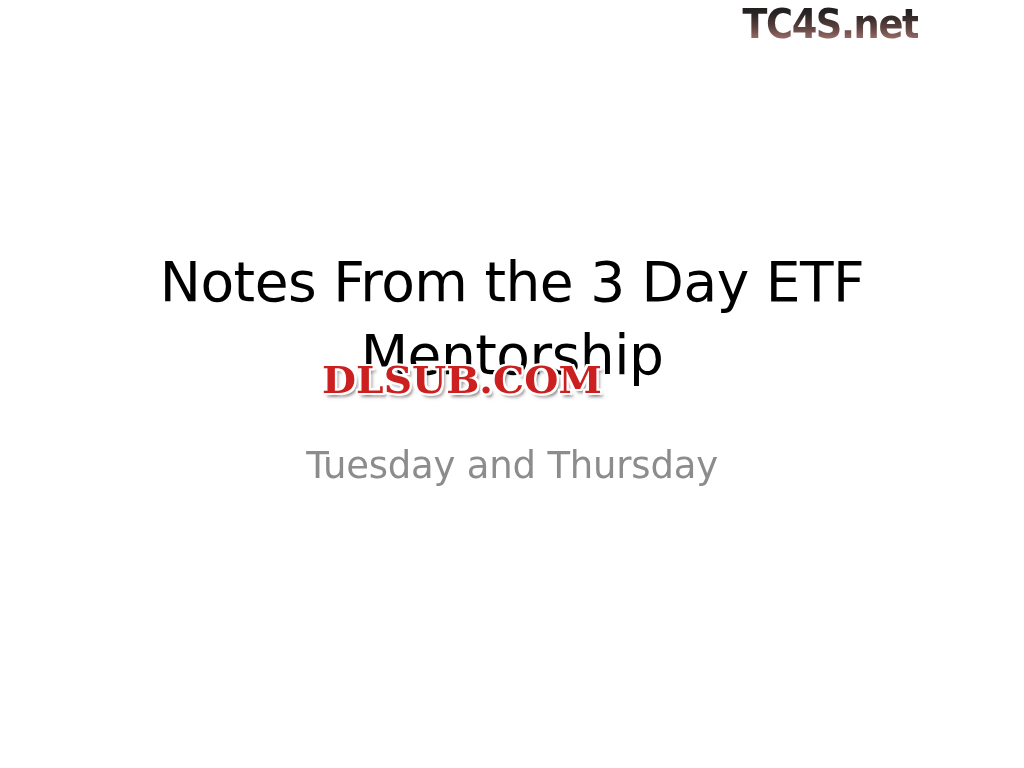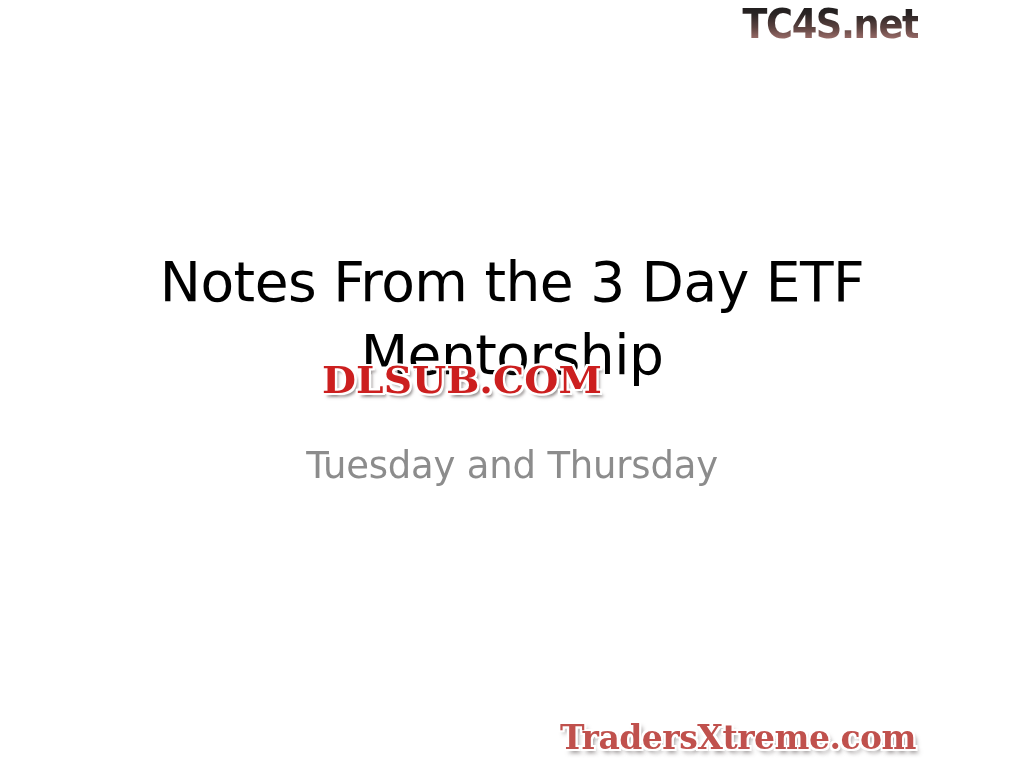--- a/index.html
+++ b/index.html
@@ -130,15 +130,14 @@
   <div id="brand-top">TC4S.net</div>
 
   <div id="title">Notes From the 3 Day ETF Mentorship</div>
 
   <div id="subtitle">Tuesday and Thursday</div>
 
   <div id="watermark-center">
     <span class="wm-text">DLSUB.COM</span>
   </div>
 
-  <div id="brand-bottom">TradersXtreme.com</div>
 
 </div>
 
 </body></html>

